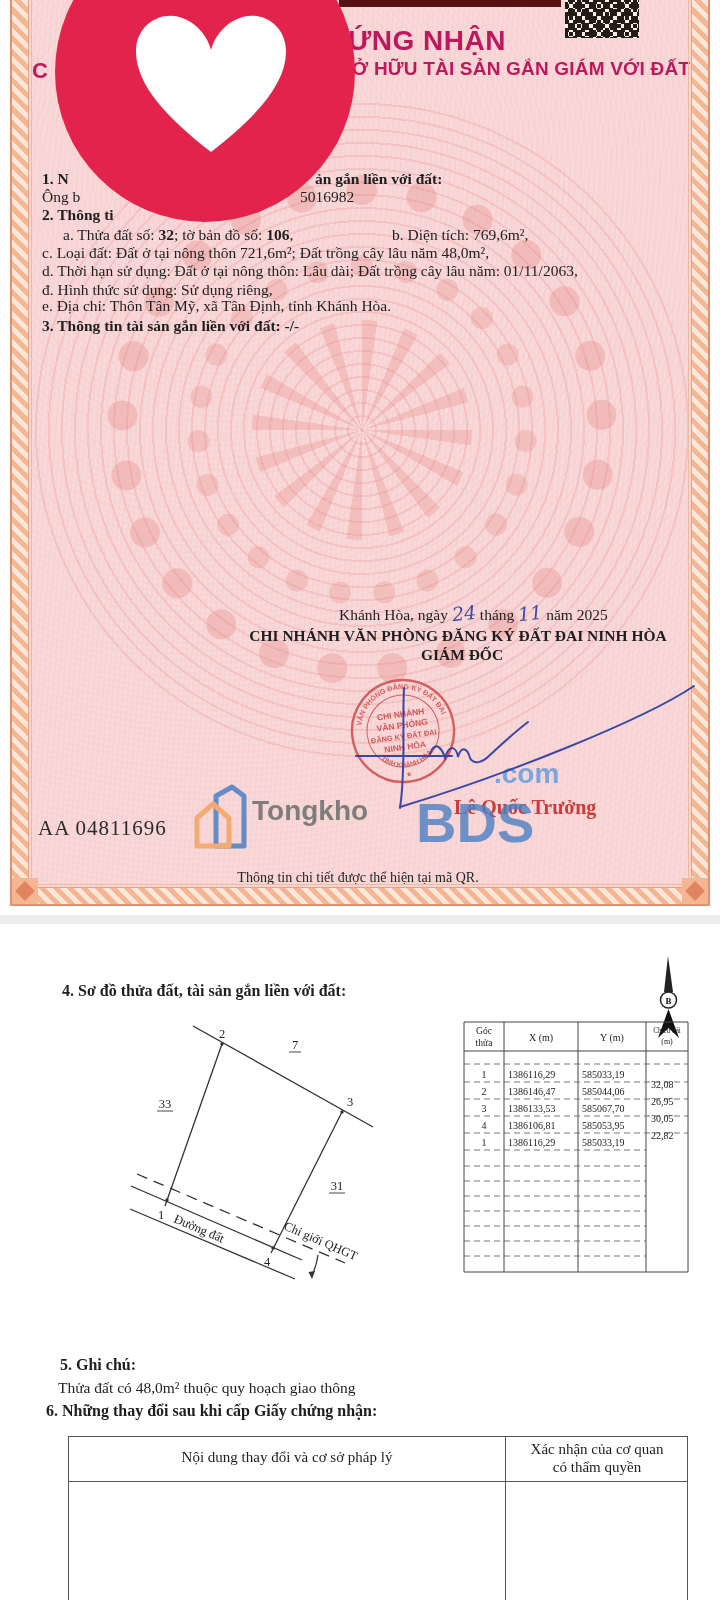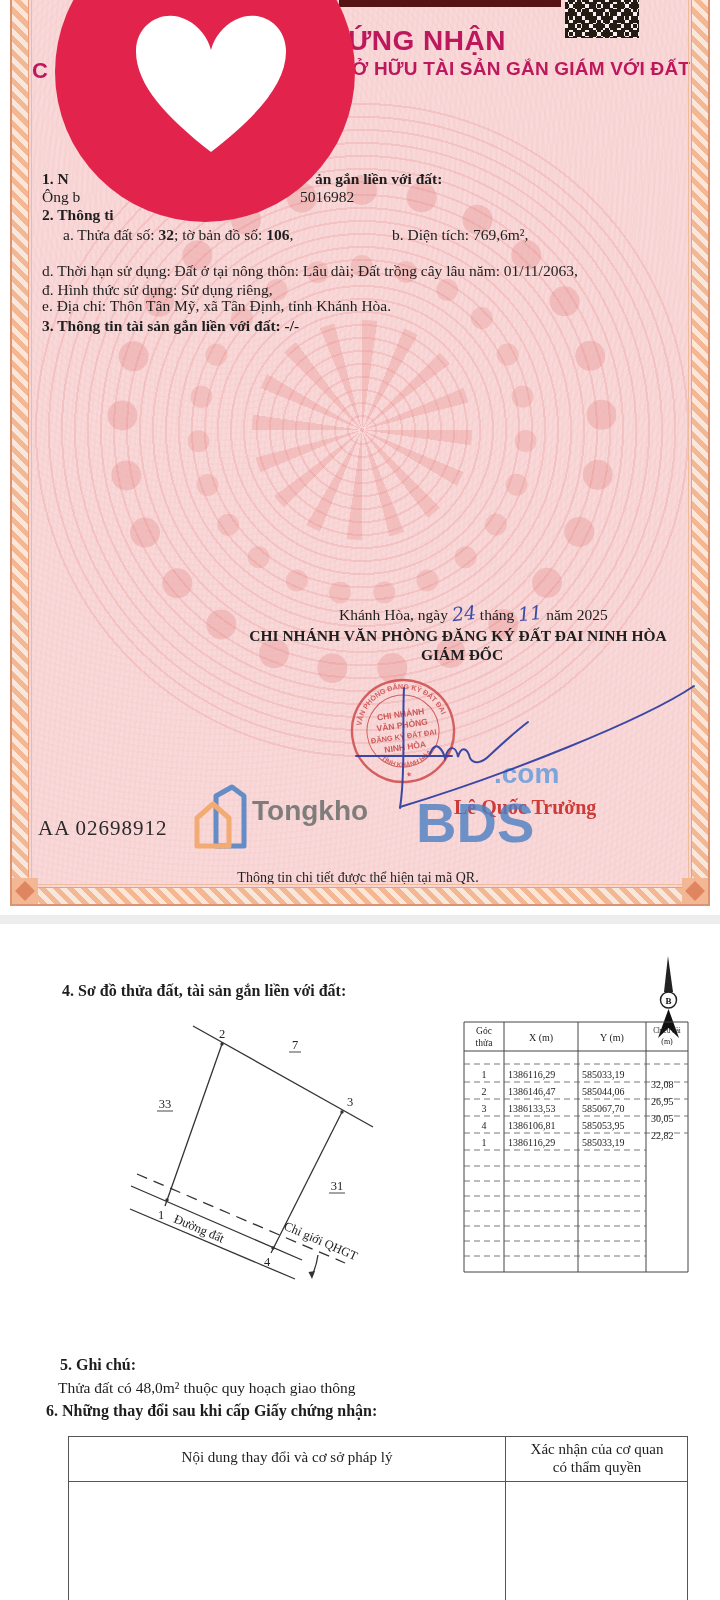--- a/index.html
+++ b/index.html
@@ -80,20 +80,21 @@
   <div class="abs sans b title-orange" style="left:336px;top:25px;font-size:28px;letter-spacing:.5px;">ỨNG NHẬN</div>
   <div class="abs sans b title-orange" style="left:340px;top:58px;font-size:19px;letter-spacing:.2px;">Ở HỮU TÀI SẢN GẮN GIÁM VỚI ĐẤT</div>
 
   <div class="abs info b" style="left:30px;top:170px;">1. N</div>
   <div class="abs info b" style="left:303px;top:170px;text-align:center;">ản gắn liền với đất:</div>
   <div class="abs info" style="left:30px;top:188px;">Ông b</div>
   <div class="abs info" style="left:288px;top:188px;">5016982</div>
   <div class="abs info b" style="left:30px;top:206px;">2. Thông ti</div>
   <div class="abs info" style="left:30px;top:226px;margin-left:21px;"><span>a. Thửa đất số: </span><span class="b">32</span><span>; tờ bản đồ số: </span><span class="b">106</span><span>,</span></div>
   <div class="abs info" style="left:380px;top:226px;">b. Diện tích: 769,6m²,</div>
+  <div class="abs info" style="left:30px;top:244px;">c. Loại đất: Đất ở tại nông thôn 721,6m²; Đất trồng cây lâu năm 48,0m²,</div>
   <div class="abs info" style="left:30px;top:262px;">d. Thời hạn sử dụng: Đất ở tại nông thôn: Lâu dài; Đất trồng cây lâu năm: 01/11/2063,</div>
   <div class="abs info" style="left:30px;top:281px;">đ. Hình thức sử dụng: Sử dụng riêng,</div>
   <div class="abs info" style="left:30px;top:297px;">e. Địa chỉ: Thôn Tân Mỹ, xã Tân Định, tỉnh Khánh Hòa.</div>
   <div class="abs info b" style="left:30px;top:317px;">3. Thông tin tài sản gắn liền với đất: -/-</div>
 
   <div class="abs" style="left:327px;top:604px;font-size:15.5px;white-space:nowrap;z-index:5;">
     <span>Khánh Hòa, ngày</span>
     <span class="hand">24</span>
     <span>tháng</span>
     <span class="hand">11</span>
@@ -132,21 +133,21 @@
 
   <svg class="abs" style="left:330px;top:676px;z-index:8;" width="370" height="145" viewBox="0 0 370 145">
     <g fill="none" stroke="#2c3ca2" stroke-width="2" stroke-linecap="round" opacity=".92">
       <path d="M62 12 C 60 50, 64 95, 58 132"></path>
       <path d="M14 80 H 110"></path>
       <path d="M88 78 c 6 -16, 13 -3, 15 4 c 4 -14, 11 -12, 13 -1 c 3 -11, 9 -10, 12 1 c 4 7, 12 5, 20 -3 c 14 -13, 26 -24, 38 -33"></path>
       <path d="M352 10 C 300 45, 160 100, 58 131"></path>
     </g>
   </svg>
 
-  <div class="abs" style="left:26px;top:816px;font-size:21px;letter-spacing:1px;color:#2a2a2a;z-index:5;">AA 02698912</div>
+  <div class="abs" style="left:26px;top:816px;font-size:21px;letter-spacing:1px;color:#2a2a2a;z-index:5;">AA 04811696</div>
 
   <div class="abs" style="left:-4px;top:870px;width:700px;text-align:center;font-size:14px;z-index:5;">Thông tin chi tiết được thể hiện tại mã QR.</div>
 
   <div class="heart-circle"></div>
   <svg class="heart-svg" width="164" height="158" viewBox="0 0 164 158">
     <path d="M82 150 C38 116 6 82 7 48 C8 20 36 6 58 18 C70 24 79 36 82 48 C85 36 94 24 106 18 C128 6 156 20 157 48 C158 82 126 116 82 150 Z" fill="#ffffff"></path>
   </svg>
 </div>
 
 <div class="gray-strip"></div>

